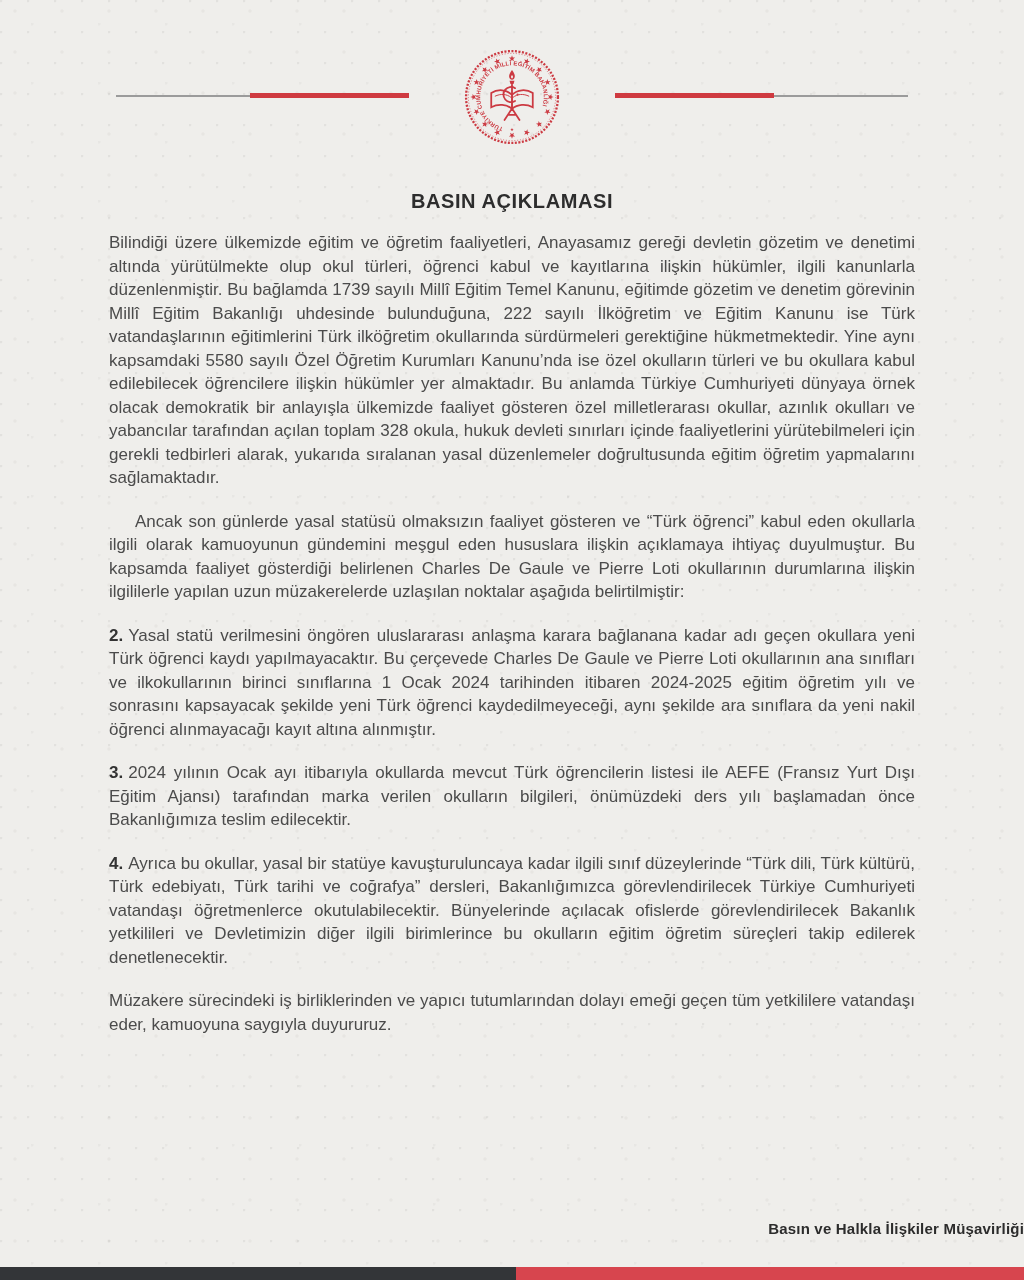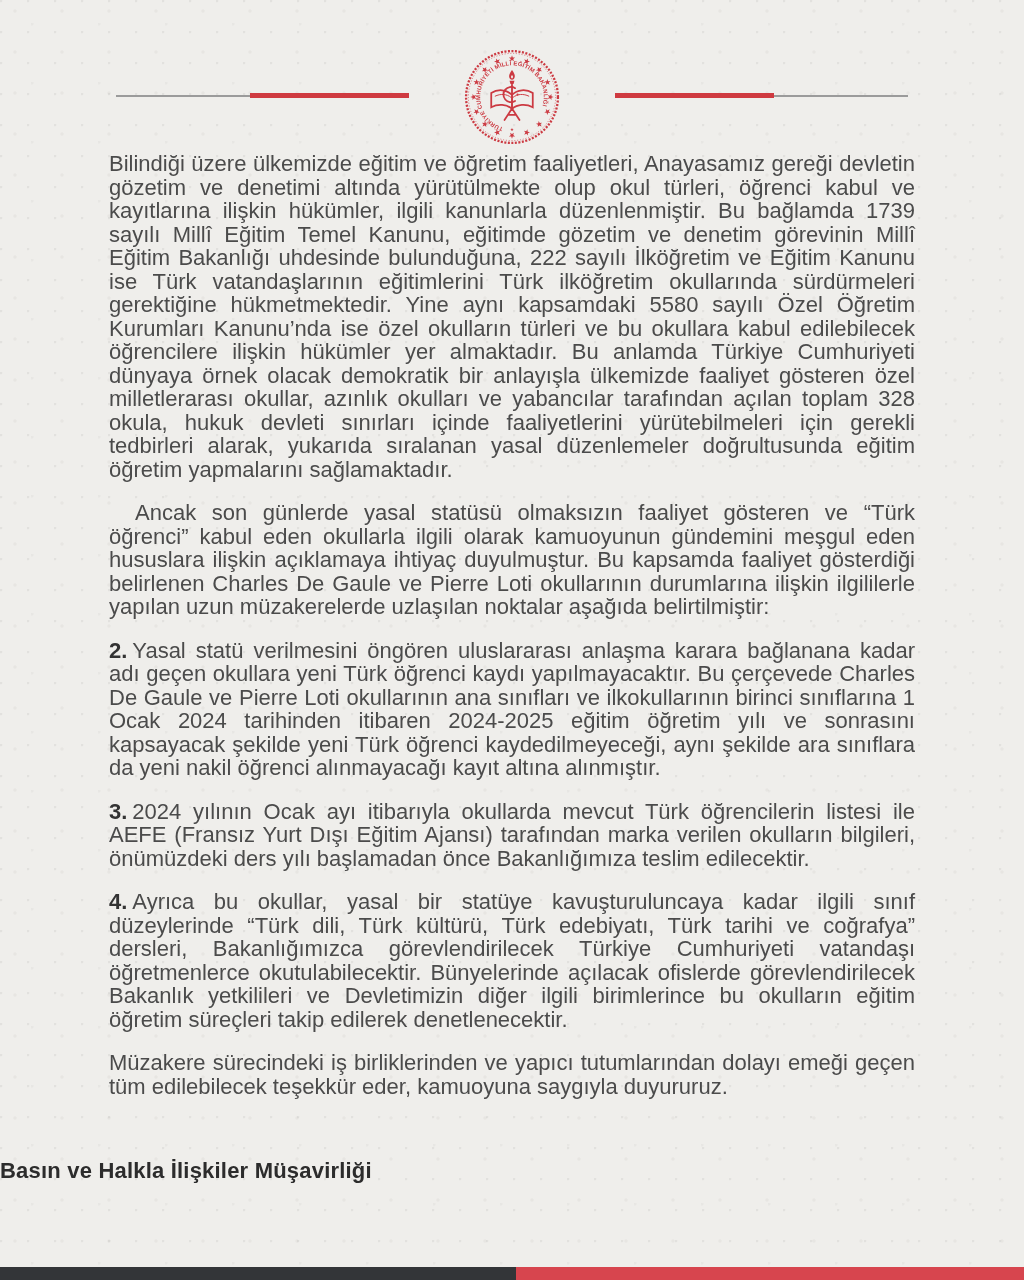--- a/index.html
+++ b/index.html
@@ -26,29 +26,29 @@
   .hline.gray.l{left:116px;width:134px;}
   .hline.red.l{left:250px;width:159px;}
   .hline.red.r{left:615px;width:159px;}
   .hline.gray.r{left:774px;width:134px;}
   h1.title{
     margin:38px 0 18px 0;text-align:center;
     font-size:20px;font-weight:bold;letter-spacing:.6px;color:#2d2d2d;
   }
   .content{
     width:806px;margin:0 auto;
-    font-size:22px;line-height:23.5px;color:#4b4b4b;
+    font-size:17px;line-height:23.5px;color:#4b4b4b;
     text-align:justify;
   }
   .content p{margin:0 0 20px 0;}
   .content p.indent{text-indent:26px;}
   .content .num{font-weight:bold;color:#333;margin-right:5px;}
   .signature{
-    position:absolute;top:1158px;left:0;width:100%;
-    text-align:left;font-size:22px;font-weight:bold;color:#2c2c2c;letter-spacing:.2px;
+    position:absolute;top:1220px;left:0;width:100%;
+    text-align:right;font-size:15px;font-weight:bold;color:#2c2c2c;letter-spacing:.2px;
   }
   .bar{position:absolute;bottom:0;height:13px;}
   .bar-dark{left:0;width:516px;background:#333538;}
   .bar-red{left:516px;width:508px;background:#d7454e;}
   .ring-text{fill:#cc3a42;font-family:"Liberation Sans",sans-serif;font-size:6.6px;font-weight:bold;letter-spacing:.25px;}
   .ring-sep{fill:#cc3a42;font-size:5px;font-family:"DejaVu Sans",sans-serif;}
 </style>
 </head>
 <body>
 
@@ -110,29 +110,30 @@
 
           <path d="M60,73 L51.5,86 M60,73 L68.5,86 M55.7,80.2 L64.3,80.2" fill="none" stroke="#cc3a42" stroke-width="2"></path>
         </g>
       </svg>
     </div>
 
     <span class="hline red r"></span>
     <span class="hline gray r"></span>
   </header>
 
+  <h1 class="title">BASIN AÇIKLAMASI</h1>
 
   <main class="content">
     <p>Bilindiği üzere ülkemizde eğitim ve öğretim faaliyetleri, Anayasamız gereği devletin gözetim ve denetimi altında yürütülmekte olup okul türleri, öğrenci kabul ve kayıtlarına ilişkin hükümler, ilgili kanunlarla düzenlenmiştir. Bu bağlamda 1739 sayılı Millî Eğitim Temel Kanunu, eğitimde gözetim ve denetim görevinin Millî Eğitim Bakanlığı uhdesinde bulunduğuna, 222 sayılı İlköğretim ve Eğitim Kanunu ise Türk vatandaşlarının eğitimlerini Türk ilköğretim okullarında sürdürmeleri gerektiğine hükmetmektedir. Yine aynı kapsamdaki 5580 sayılı Özel Öğretim Kurumları Kanunu’nda ise özel okulların türleri ve bu okullara kabul edilebilecek öğrencilere ilişkin hükümler yer almaktadır. Bu anlamda Türkiye Cumhuriyeti dünyaya örnek olacak demokratik bir anlayışla ülkemizde faaliyet gösteren özel milletlerarası okullar, azınlık okulları ve yabancılar tarafından açılan toplam 328 okula, hukuk devleti sınırları içinde faaliyetlerini yürütebilmeleri için gerekli tedbirleri alarak, yukarıda sıralanan yasal düzenlemeler doğrultusunda eğitim öğretim yapmalarını sağlamaktadır.</p>
     <p class="indent">Ancak son günlerde yasal statüsü olmaksızın faaliyet gösteren ve “Türk öğrenci” kabul eden okullarla ilgili olarak kamuoyunun gündemini meşgul eden hususlara ilişkin açıklamaya ihtiyaç duyulmuştur. Bu kapsamda faaliyet gösterdiği belirlenen Charles De Gaule ve Pierre Loti okullarının durumlarına ilişkin ilgililerle yapılan uzun müzakerelerde uzlaşılan noktalar aşağıda belirtilmiştir:</p>
 
     <p><strong class="num">2.</strong><span>Yasal statü verilmesini öngören uluslararası anlaşma karara bağlanana kadar adı geçen okullara yeni Türk öğrenci kaydı yapılmayacaktır. Bu çerçevede Charles De Gaule ve Pierre Loti okullarının ana sınıfları ve ilkokullarının birinci sınıflarına 1 Ocak 2024 tarihinden itibaren 2024-2025 eğitim öğretim yılı ve sonrasını kapsayacak şekilde yeni Türk öğrenci kaydedilmeyeceği, aynı şekilde ara sınıflara da yeni nakil öğrenci alınmayacağı kayıt altına alınmıştır.</span></p>
     <p><strong class="num">3.</strong><span>2024 yılının Ocak ayı itibarıyla okullarda mevcut Türk öğrencilerin listesi ile AEFE (Fransız Yurt Dışı Eğitim Ajansı) tarafından marka verilen okulların bilgileri, önümüzdeki ders yılı başlamadan önce Bakanlığımıza teslim edilecektir.</span></p>
     <p><strong class="num">4.</strong><span>Ayrıca bu okullar, yasal bir statüye kavuşturuluncaya kadar ilgili sınıf düzeylerinde “Türk dili, Türk kültürü, Türk edebiyatı, Türk tarihi ve coğrafya” dersleri, Bakanlığımızca görevlendirilecek Türkiye Cumhuriyeti vatandaşı öğretmenlerce okutulabilecektir. Bünyelerinde açılacak ofislerde görevlendirilecek Bakanlık yetkilileri ve Devletimizin diğer ilgili birimlerince bu okulların eğitim öğretim süreçleri takip edilerek denetlenecektir.</span></p>
 
-    <p>Müzakere sürecindeki iş birliklerinden ve yapıcı tutumlarından dolayı emeği geçen tüm edilebilecek teşekkür eder, kamuoyuna saygıyla duyururuz.</p>
+    <p>Müzakere sürecindeki iş birliklerinden ve yapıcı tutumlarından dolayı emeği geçen tüm yetkililere vatandaşı eder, kamuoyuna saygıyla duyururuz.</p>
   </main>
 
   <div class="signature">Basın ve Halkla İlişkiler Müşavirliği</div>
 
   <div class="bar bar-dark"></div>
   <div class="bar bar-red"></div>
 </div>
 
 </body></html>

